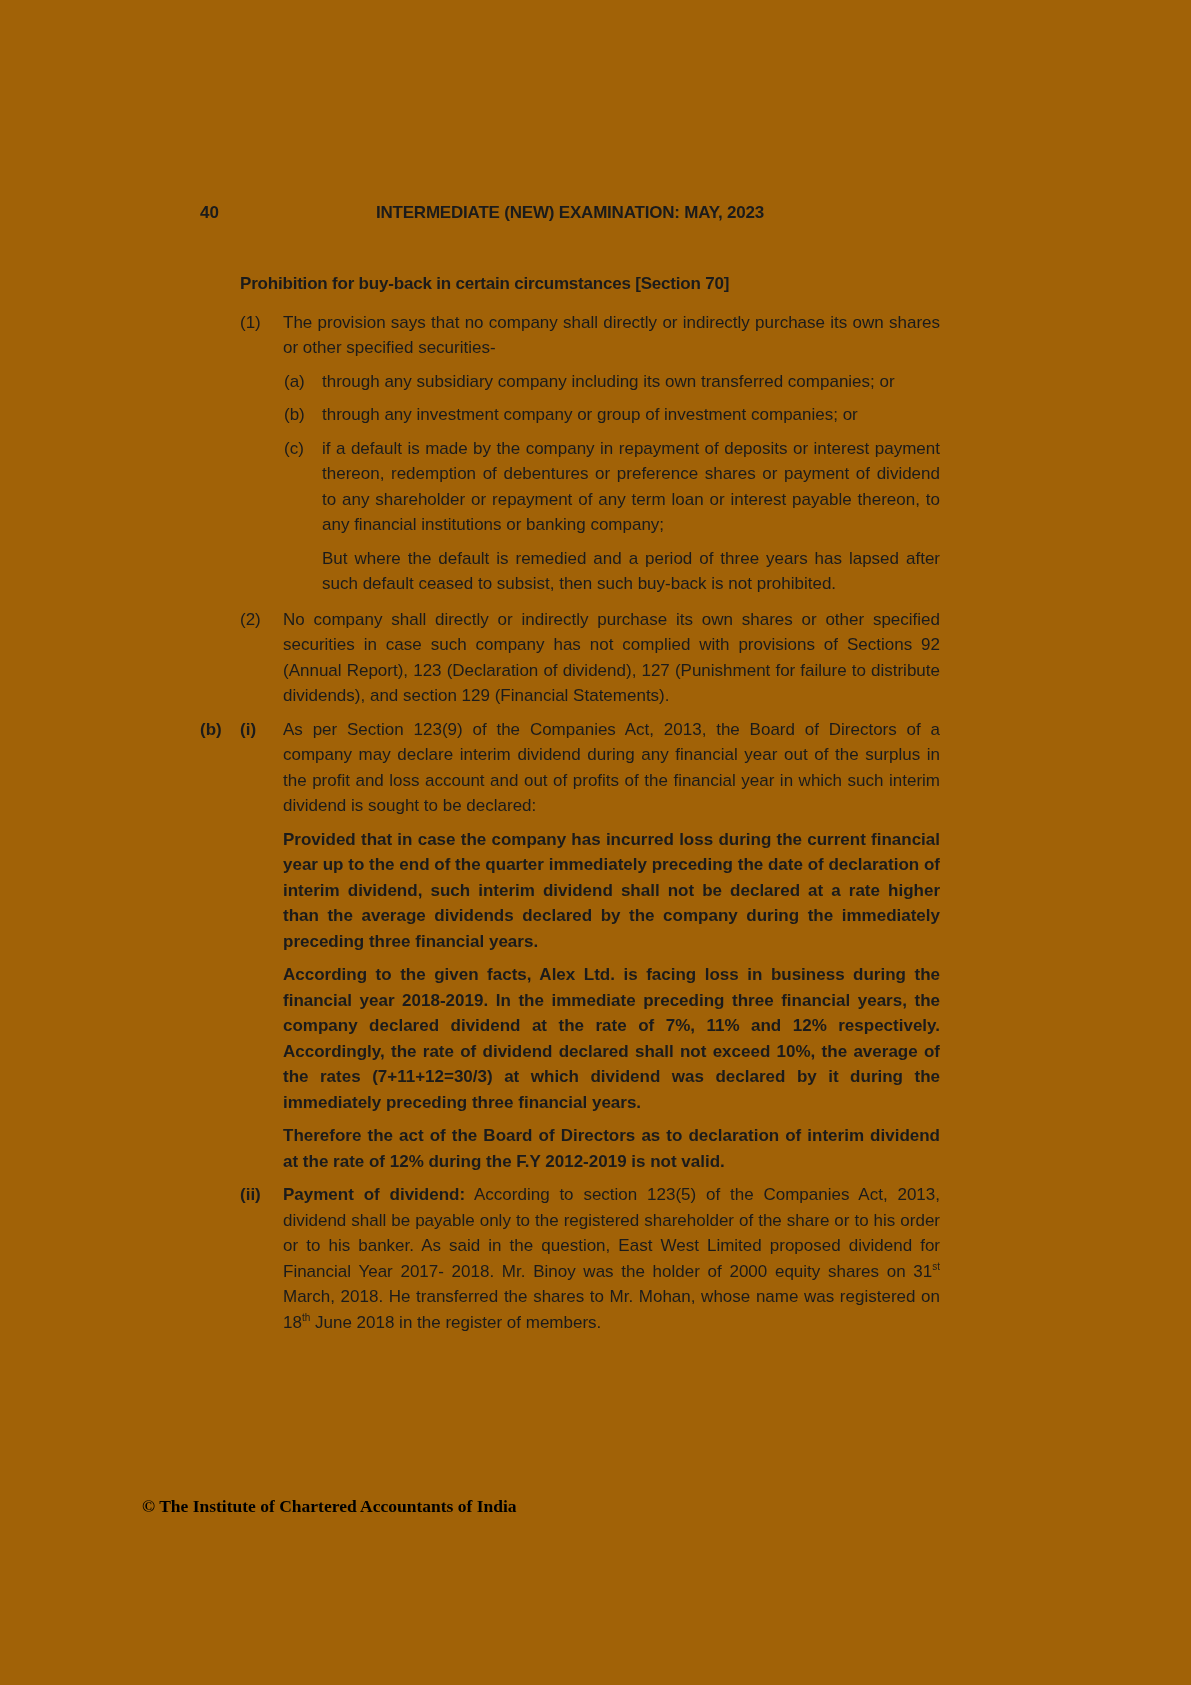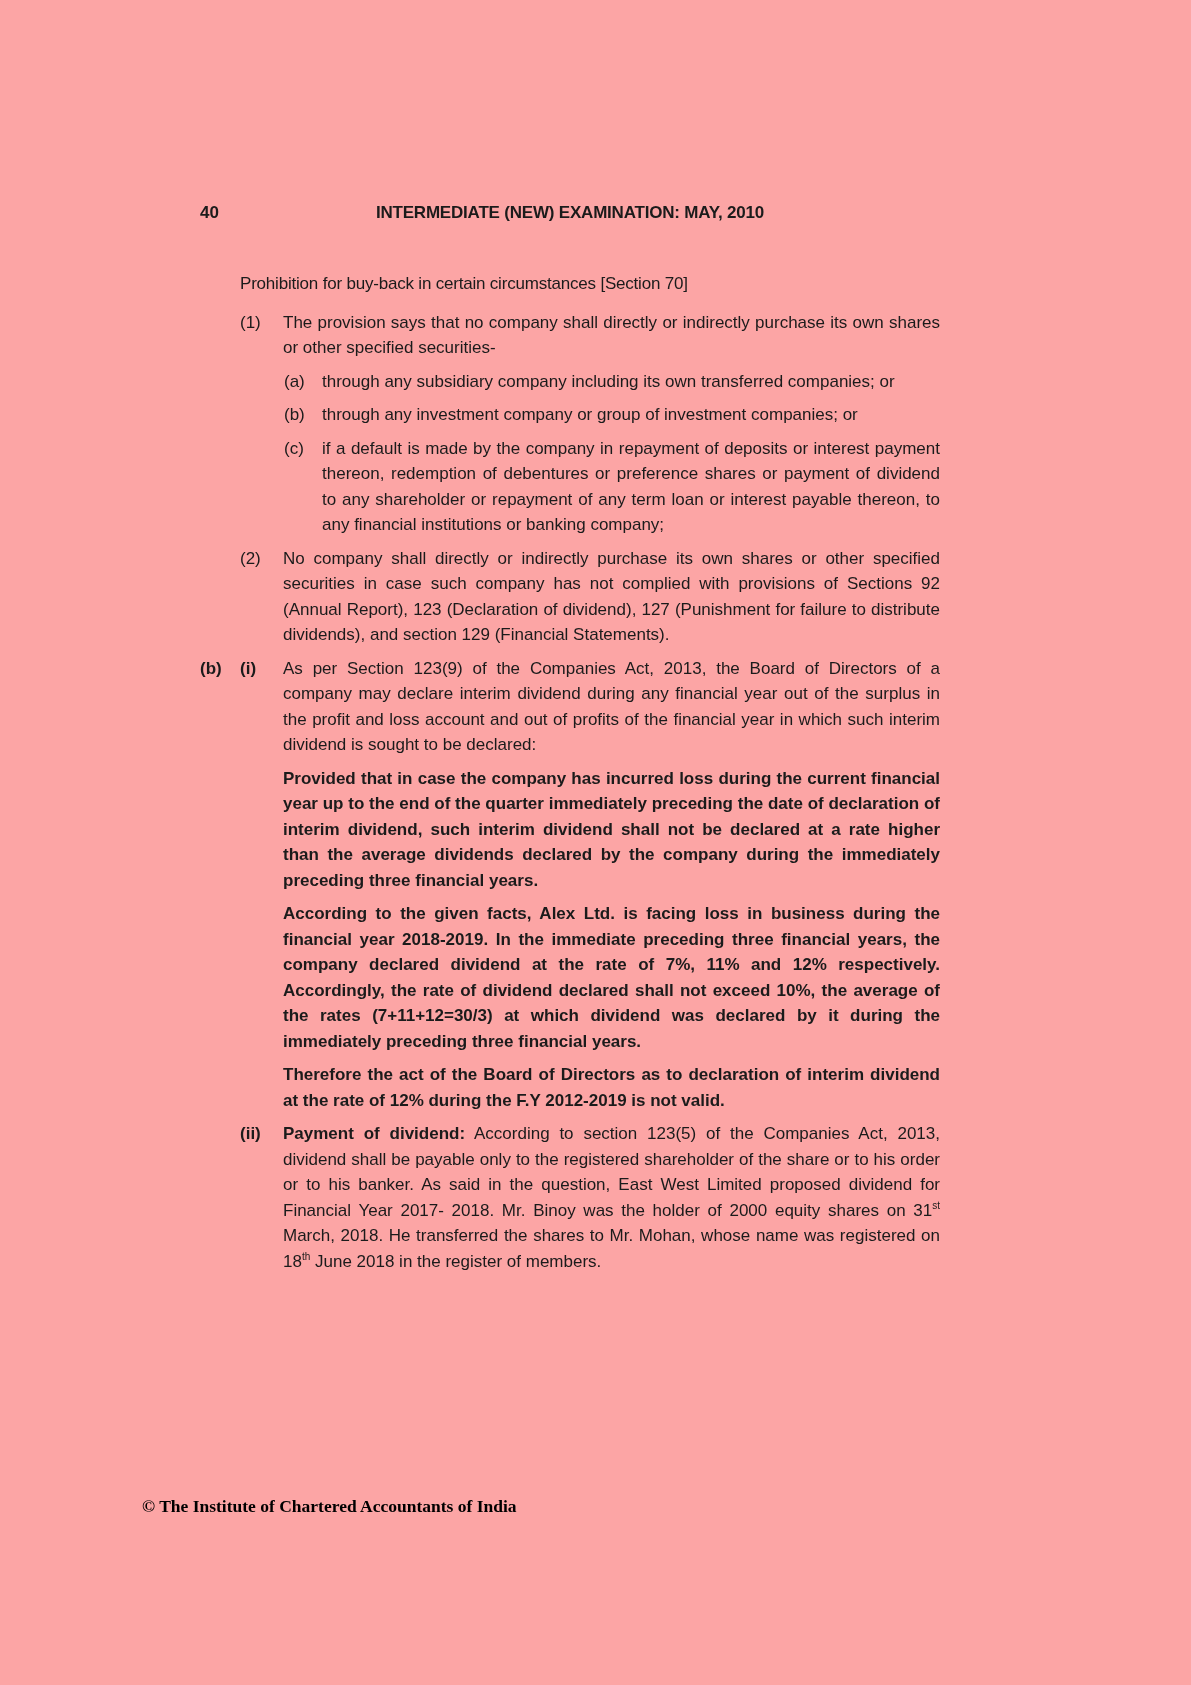--- a/index.html
+++ b/index.html
@@ -4,21 +4,21 @@
 <style>
   * { margin: 0; padding: 0; box-sizing: border-box; }
   html, body { background: #ffffff; }
   body {
     width: 1191px;
     height: 1685px;
     position: relative;
     font-family: "Liberation Sans", sans-serif;
     color: #1b1b1b;
   }
-  .sheet { position: absolute; inset: 0; background: #fca5a5; }
+  .sheet { position: absolute; inset: 0; background: #a16207; }
 
   .header {
     position: absolute;
     top: 203px;
     left: 200px;
     width: 740px;
     font-size: 17px;
     font-weight: bold;
   }
   .page-num { position: absolute; left: 0; top: 0; }
@@ -27,21 +27,21 @@
   .content {
     position: absolute;
     top: 271px;
     left: 200px;
     width: 740px;
     font-size: 17px;
     line-height: 25.5px;
   }
 
   .heading {
-    font-weight: normal;
+    font-weight: bold;
     margin-left: 40px;
     margin-bottom: 13px;
     letter-spacing: -0.2px;
   }
 
   .row { display: flex; margin-bottom: 8px; }
   .row .marker { flex: 0 0 auto; }
   .row .txt { flex: 1 1 auto; text-align: justify; }
 
   .m0 { width: 40px; }
@@ -69,21 +69,21 @@
     color: #000000;
   }
 </style>
 </head>
 <body>
 
 <div class="sheet">
 
   <div class="header">
     <span class="page-num">40</span>
-    <span class="header-title">INTERMEDIATE (NEW) EXAMINATION: MAY, 2010</span>
+    <span class="header-title">INTERMEDIATE (NEW) EXAMINATION: MAY, 2023</span>
   </div>
 
   <div class="content">
 
     <div class="heading">Prohibition for buy-back in certain circumstances [Section 70]</div>
 
     <div class="row l1">
       <span class="marker m1">(1)</span>
       <div class="txt">The provision says that no company shall directly or indirectly purchase its own shares or other specified securities-</div>
     </div>
@@ -96,20 +96,21 @@
     <div class="row l2">
       <span class="marker m2">(b)</span>
       <div class="txt">through any investment company or group of investment companies; or</div>
     </div>
 
     <div class="row l2">
       <span class="marker m2">(c)</span>
       <div class="txt">if a default is made by the company in repayment of deposits or interest payment thereon, redemption of debentures or preference shares or payment of dividend to any shareholder or repayment of any term loan or interest payable thereon, to any financial institutions or banking company;</div>
     </div>
 
+    <div class="para cont">But where the default is remedied and a period of three years has lapsed after such default ceased to subsist, then such buy-back is not prohibited.</div>
 
     <div class="row l1">
       <span class="marker m1">(2)</span>
       <div class="txt">No company shall directly or indirectly purchase its own shares or other specified securities in case such company has not complied with provisions of Sections 92 (Annual Report), 123 (Declaration of dividend), 127 (Punishment for failure to distribute dividends), and section 129 (Financial Statements).</div>
     </div>
 
     <div class="row">
       <span class="marker m0 b">(b)</span>
       <span class="marker m1 b">(i)</span>
       <div class="txt">As per Section 123(9) of the Companies Act, 2013, the Board of Directors of a company may declare interim dividend during any financial year out of the surplus in the profit and loss account and out of profits of the financial year in which such interim dividend is sought to be declared:</div>

